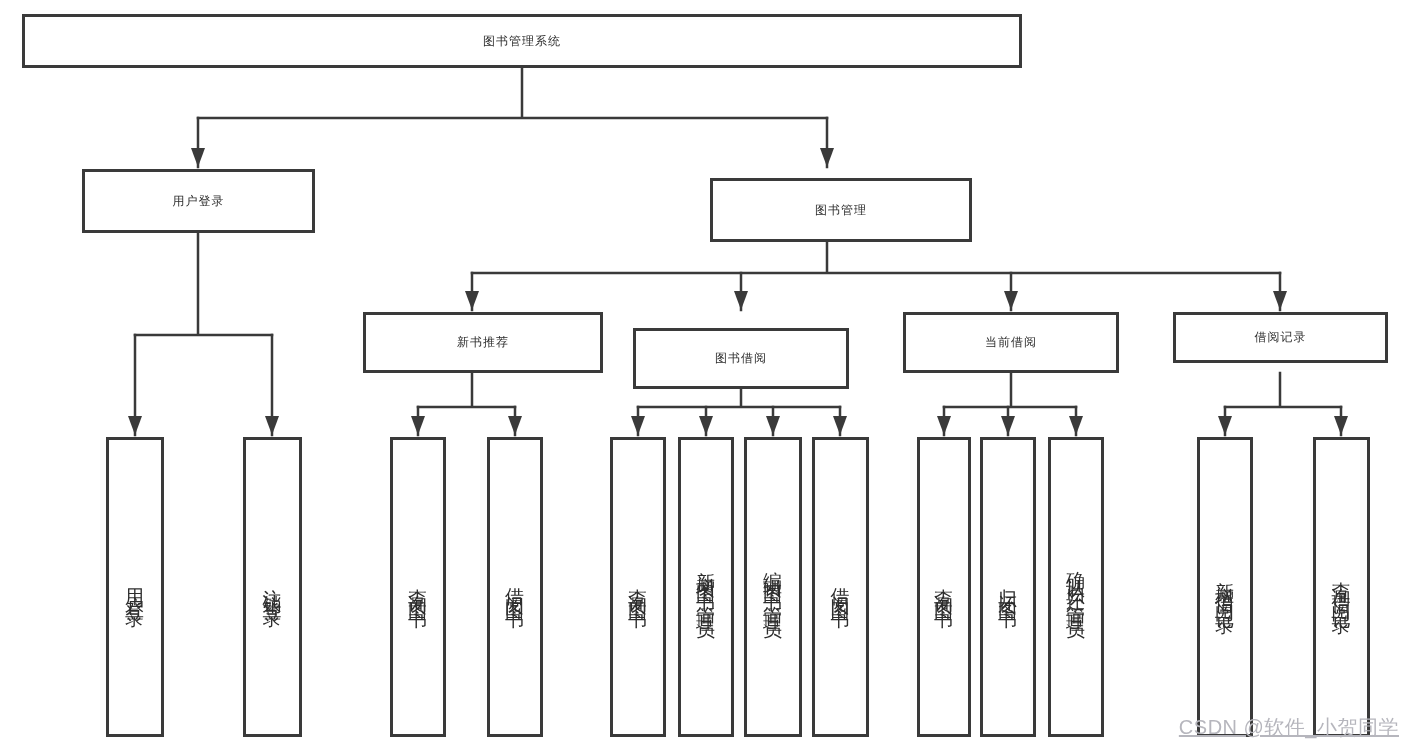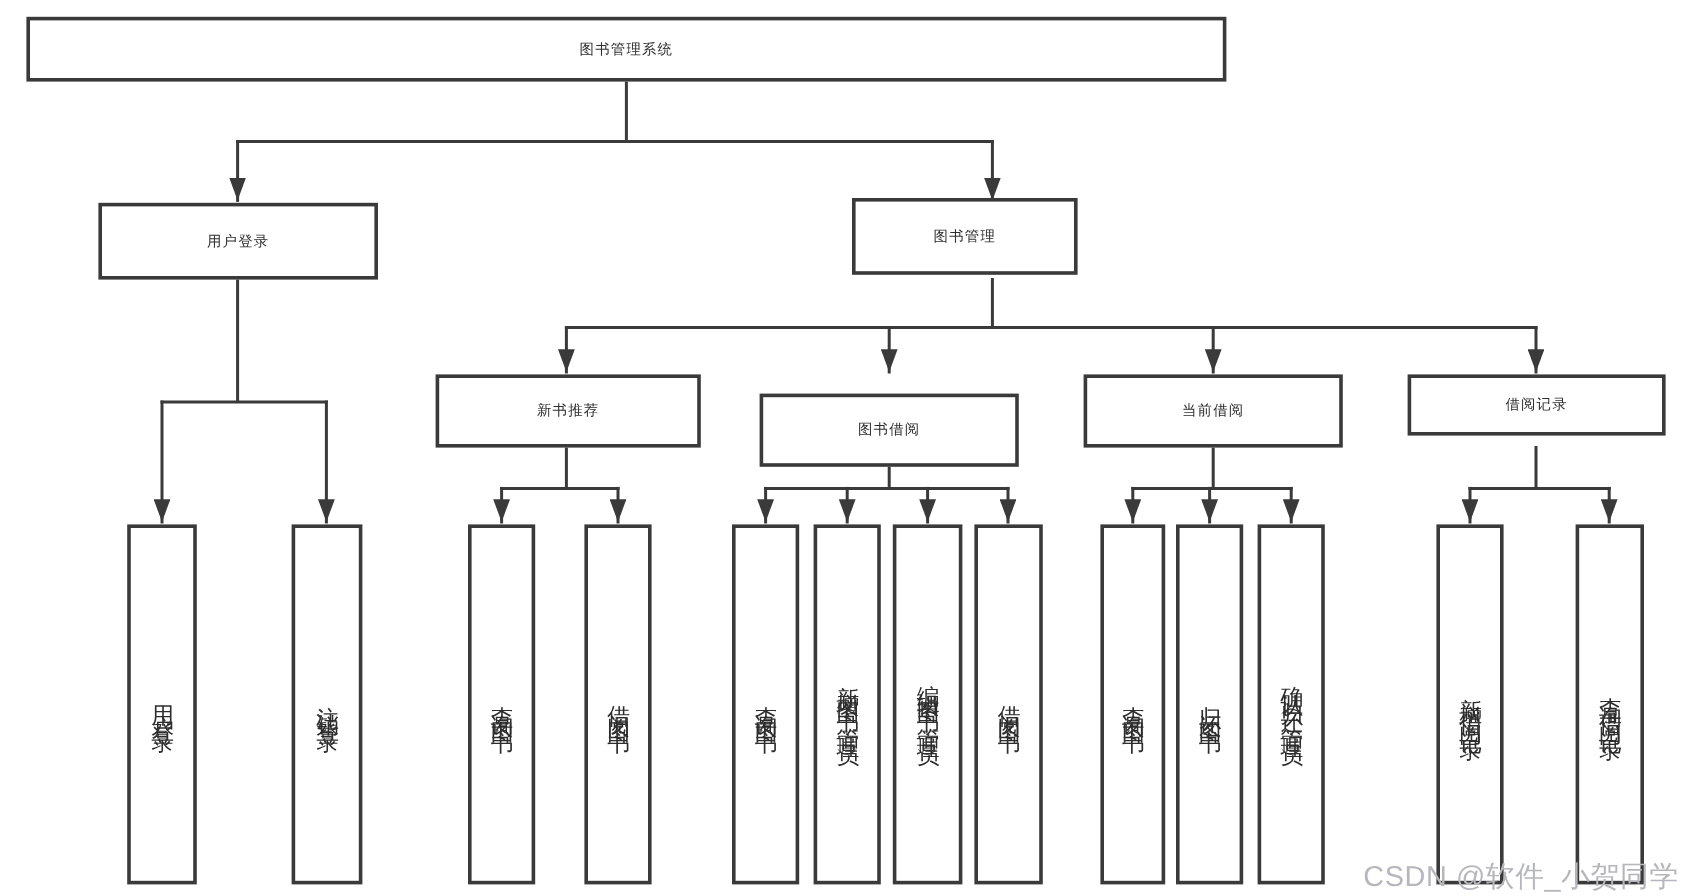--- a/index.html
+++ b/index.html
@@ -39,24 +39,25 @@
     writing-mode:vertical-rl;
     text-orientation:mixed;
     font-size:19px;
     letter-spacing:7px;
     line-height:1;
   }
   .watermark{
     position:absolute;
     right:6px;top:714px;
     z-index:3;
-    font-size:24px;
+    font-size:20px;
     letter-spacing:0.5px;
     color:var(--watermark);
     white-space:nowrap;
+    text-decoration:underline;
   }
 </style>
 </head>
 <body>
 
 <div class="stage">
 
   <svg class="connectors" width="1405" height="747" viewBox="0 0 1405 747">
     <defs>
       <marker id="ah" markerUnits="userSpaceOnUse" markerWidth="20" markerHeight="14" refX="19" refY="7" orient="auto">
@@ -98,25 +99,25 @@
     <line class="cl" x1="1341" y1="407" x2="1341" y2="435" marker-end="url(#ah)"></line>
   </svg>
 
   <div class="box h" style="left:22px;top:14px;width:1000px;height:54px">
     <span>图书管理系统</span>
   </div>
 
   <div class="box h" style="left:82px;top:169px;width:233px;height:64px">
     <span>用户登录</span>
   </div>
-  <div class="box h" style="left:710px;top:165px;width:188px;height:64px">
+  <div class="box h" style="left:710px;top:178px;width:262px;height:64px">
     <span>图书管理</span>
   </div>
 
-  <div class="box h" style="left:363px;top:312px;width:221px;height:61px">
+  <div class="box h" style="left:363px;top:312px;width:240px;height:61px">
     <span>新书推荐</span>
   </div>
   <div class="box h" style="left:633px;top:328px;width:216px;height:61px">
     <span>图书借阅</span>
   </div>
   <div class="box h" style="left:903px;top:312px;width:216px;height:61px">
     <span>当前借阅</span>
   </div>
   <div class="box h" style="left:1173px;top:312px;width:215px;height:51px">
     <span>借阅记录</span>

